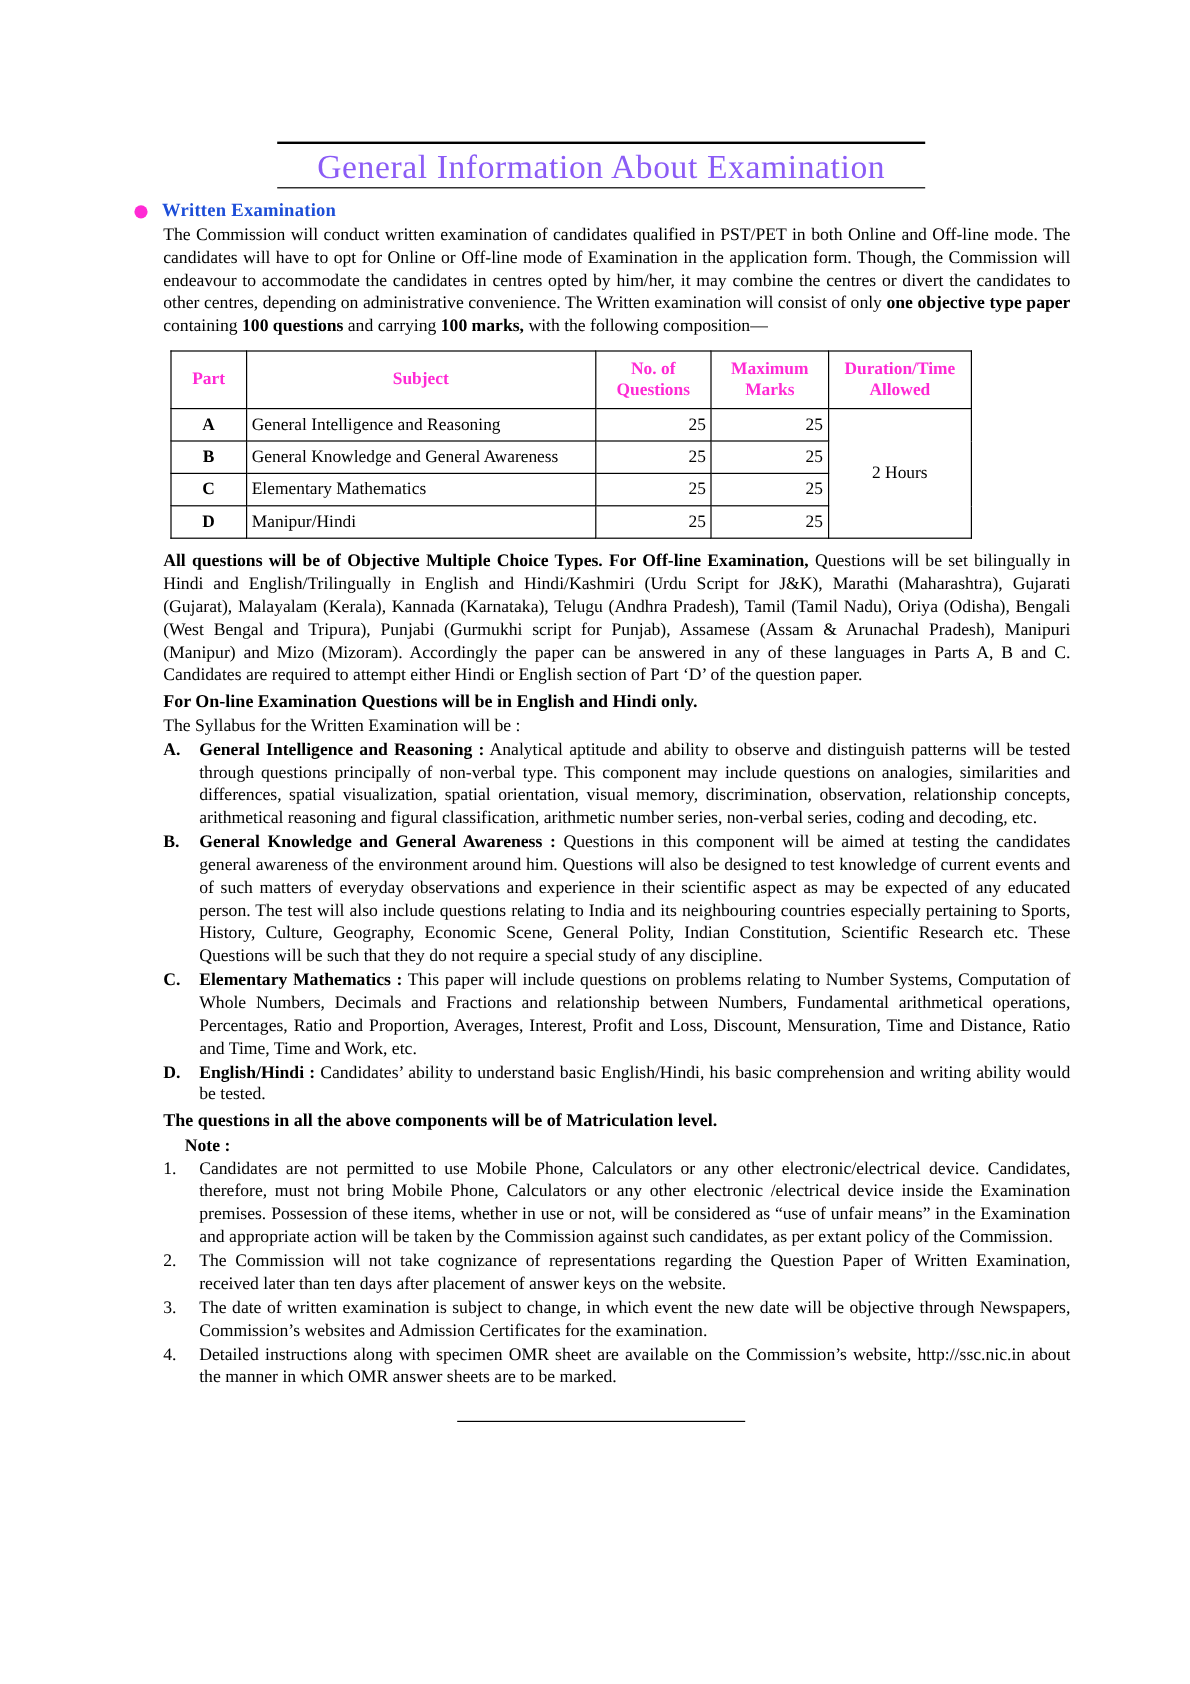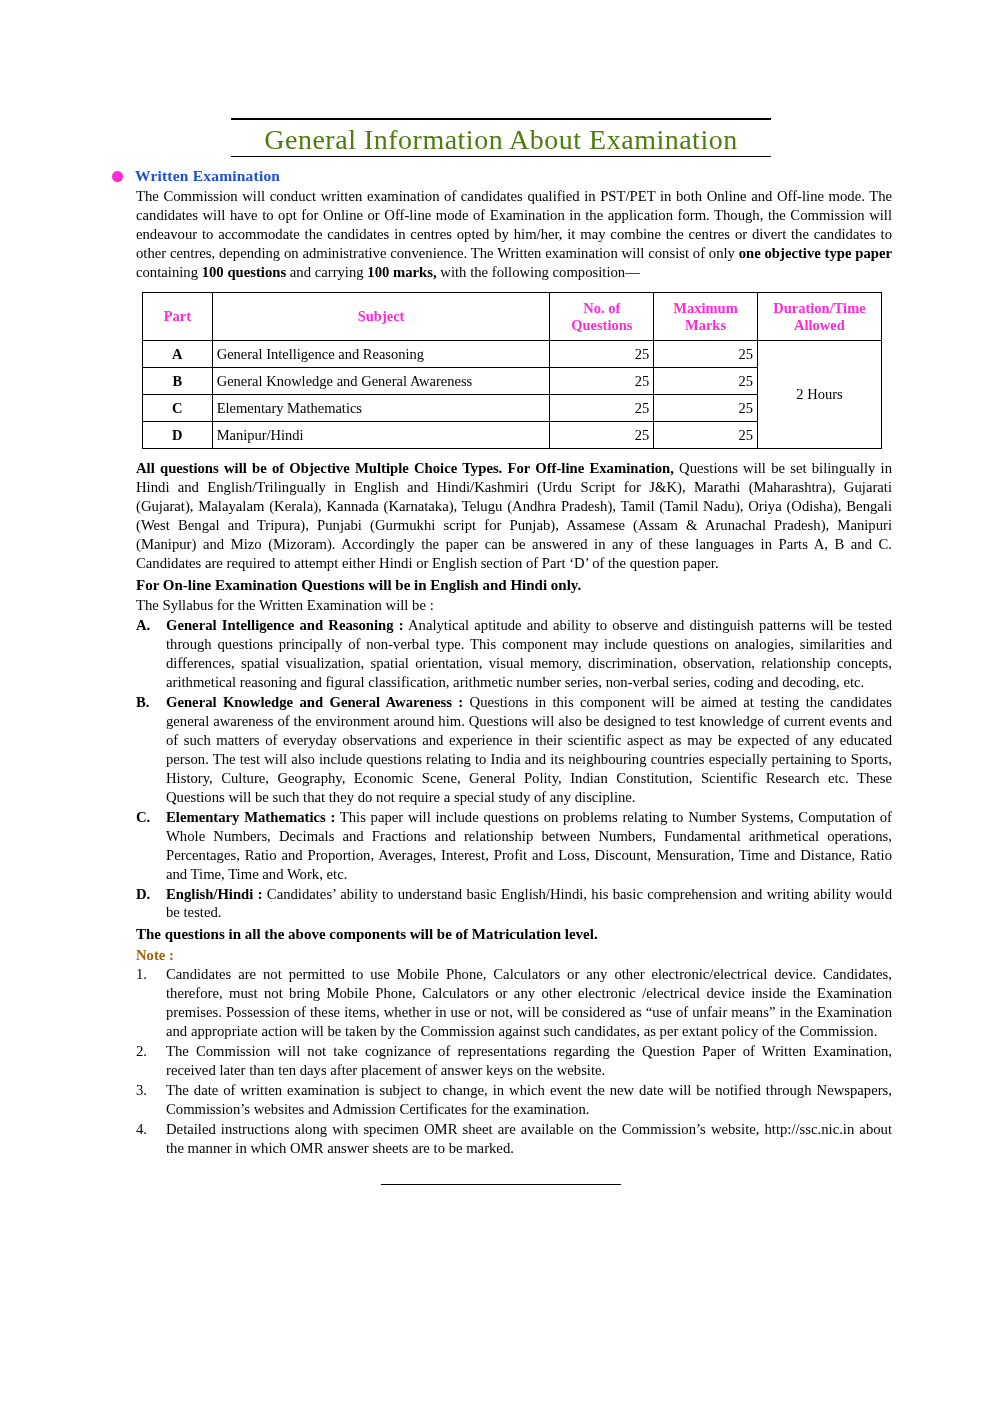--- a/index.html
+++ b/index.html
@@ -31,21 +31,21 @@
     border-top: 2px solid #000;
     margin-bottom: 4px;
   }
   .title-rule-bottom {
     border-top: 1px solid #000;
     margin-top: 1px;
   }
   .doc-title {
     font-size: 28px;
     letter-spacing: 0.5px;
-    color: #4d7c0f;
+    color: #8b5cf6;
     font-weight: normal;
     line-height: 1.12;
     font-family: "Liberation Serif", "DejaVu Serif", serif;
   }
 
   
   .sec-head-row {
     display: flex;
     align-items: center;
     margin: 10px 0 2px 0;
@@ -74,21 +74,21 @@
   p.just {
     text-align: justify;
     font-size: 14.7px;
     line-height: 1.29;
     margin: 0 0 2px 0;
   }
 
   
   table.exam {
     border-collapse: collapse;
-    width: 740px;
+    width: 668px;
     margin: 10px 0 10px 32px;
     font-size: 14.5px;
   }
   table.exam th, table.exam td {
     border: 1px solid #000;
     padding: 3px 4px;
     vertical-align: middle;
   }
   table.exam th {
     color: #ff2ad4;
@@ -124,24 +124,24 @@
   .lst-mark.num { font-weight: normal; }
   .lst-body {
     flex: 1 1 auto;
     text-align: justify;
     font-size: 14.7px;
     line-height: 1.29;
   }
   .lead { font-weight: bold; }
 
   .note-head {
-    color: #a16207;
-    font-weight: bold;
-    font-size: 14.7px;
-    margin: 4px 0 1px 26px;
+    color: #000000;
+    font-weight: bold;
+    font-size: 14.7px;
+    margin: 4px 0 1px 44px;
   }
   .strong-line {
     font-weight: bold;
     font-size: 15px;
     margin: 4px 0 2px 26px;
   }
   .sub-line {
     font-weight: normal;
     font-size: 14.7px;
     margin: 3px 0 2px 26px;
@@ -244,21 +244,21 @@
     <div class="lst-row">
       <div class="lst-mark num">1.</div>
       <div class="lst-body">Candidates are not permitted to use Mobile Phone, Calculators or any other electronic/electrical device. Candidates, therefore,  must not bring Mobile Phone, Calculators or any other electronic /electrical device inside the Examination premises. Possession of these items, whether in use or not, will be considered as “use of unfair means” in the Examination and appropriate action will be taken by the Commission against such candidates, as per extant policy of the Commission.</div>
     </div>
     <div class="lst-row">
       <div class="lst-mark num">2.</div>
       <div class="lst-body">The Commission will not take cognizance of representations regarding the Question Paper of Written Examination, received later than ten days after placement of answer keys on the website.</div>
     </div>
     <div class="lst-row">
       <div class="lst-mark num">3.</div>
-      <div class="lst-body">The date of written examination is subject to change, in which event the new date will be notified through Newspapers, Commission’s websites and Admission Certificates for the examination.</div>
+      <div class="lst-body">The date of written examination is subject to change, in which event the new date will be objective through Newspapers, Commission’s websites and Admission Certificates for the examination.</div>
     </div>
     <div class="lst-row">
       <div class="lst-mark num">4.</div>
       <div class="lst-body">Detailed instructions along with specimen OMR sheet are available on the Commission’s website, http://ssc.nic.in about the manner in which OMR answer sheets are to be marked.</div>
     </div>
   </div>
 
   <div class="bottom-rule"></div>
 </div>
 

